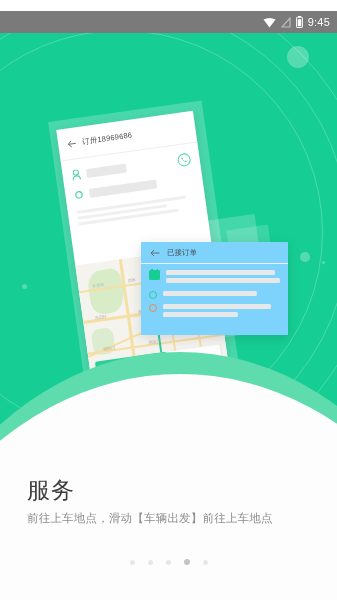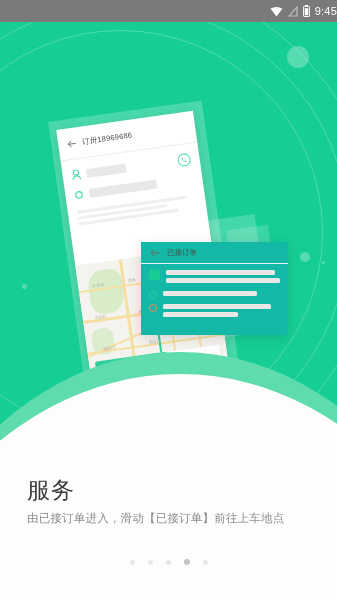--- a/index.html
+++ b/index.html
@@ -5,23 +5,23 @@
   * { margin:0; padding:0; box-sizing:border-box; }
   html,body{ width:337px; height:600px; overflow:hidden; }
   body{
     font-family:"Liberation Sans","DejaVu Sans",sans-serif;
     background:#ffffff;
     position:relative;
   }
 
   
   .statusbar{
-    position:absolute; left:0; top:0; width:337px; height:22px;
+    position:absolute; left:0; top:11px; width:337px; height:22px;
     background:#7a7a7a; display:flex; align-items:center;
-    justify-content:flex-end; gap:5px; z-index:60;
+    justify-content:flex-end; padding-right:7px; gap:5px; z-index:60;
   }
   .sb-time{ color:#fff; font-size:11px; letter-spacing:.2px; }
   .sb-ico{ display:block; }
 
   
   .hero{
     position:absolute; left:0; top:22px; width:337px; height:435px;
     overflow:hidden; z-index:10;
   }
   .hero-bg{
@@ -130,21 +130,21 @@
     font-size:7px; color:#fff; letter-spacing:.3px;
   }
   .slider-hint{
     flex:1; display:flex; align-items:center; gap:2px;
     font-size:5.5px; color:#c6c6c6; padding-left:4px;
   }
 
   
   .card-over{
     position:absolute; left:141px; top:220px; width:147px; height:93px;
-    background:#14b8a6; box-shadow:0 3px 12px rgba(0,0,0,.13);
+    background:#7dd3fc; box-shadow:0 3px 12px rgba(0,0,0,.13);
     overflow:hidden;
   }
   .co-head{
     height:22px; display:flex; align-items:center; gap:7px; padding:0 9px;
     border-bottom:1px solid #efefef;
   }
   .co-title{ font-size:7.5px; color:#4a4a4a; }
   .co-body{ padding:6px 8px 0 8px; }
   .co-row{ display:flex; align-items:flex-start; gap:6px; margin-bottom:5px; }
   .co-lines{ flex:1; }
@@ -312,21 +312,21 @@
       </div>
     </div>
   </div>
 
   <div class="hero-band"></div>
   <div class="hero-white"></div>
 </div>
 
 <div class="bottom">
   <div class="b-title">服务</div>
-  <div class="b-sub">由已接订单进入，滑动【已接订单】前往上车地点</div>
+  <div class="b-sub">前往上车地点，滑动【车辆出发】前往上车地点</div>
   <div class="dots">
     <span class="pdot"></span>
     <span class="pdot"></span>
     <span class="pdot"></span>
     <span class="pdot on"></span>
     <span class="pdot"></span>
   </div>
 </div>
 
 </body></html>

